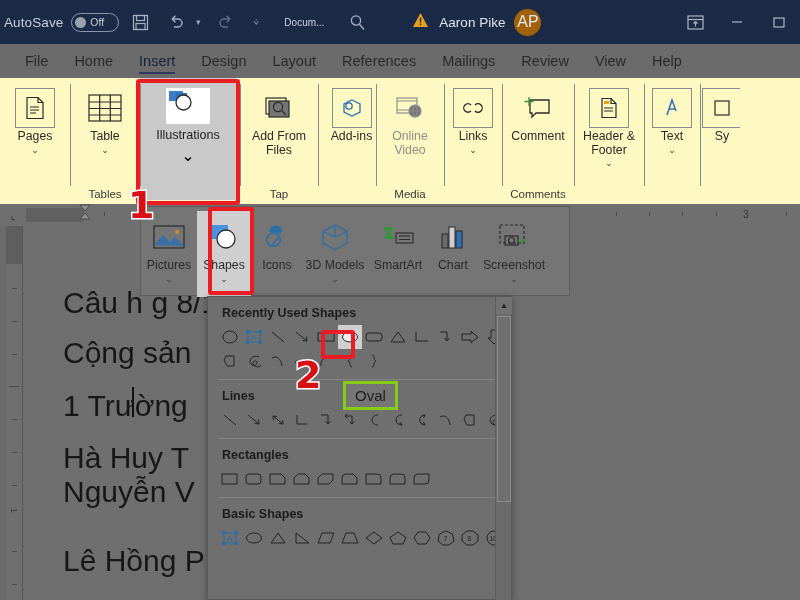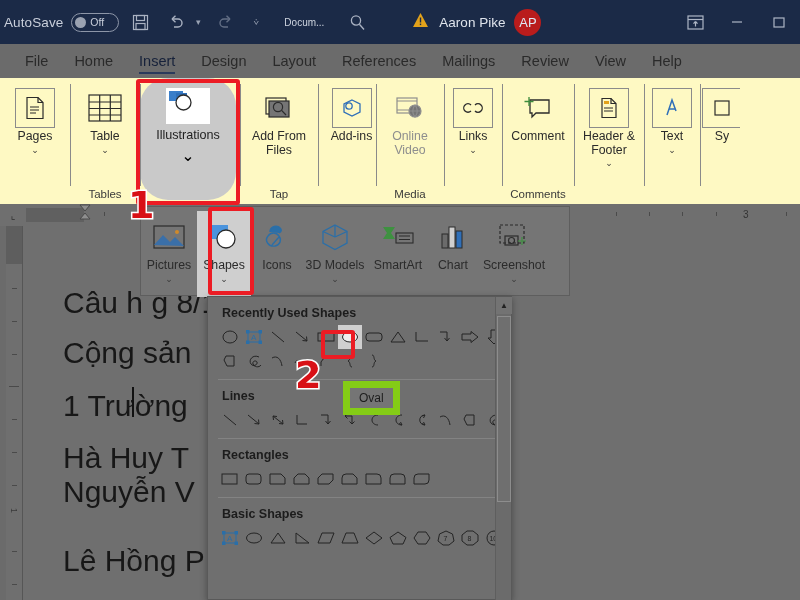--- a/index.html
+++ b/index.html
@@ -31,21 +31,21 @@
     display: flex; align-items: center; justify-content: center;
     color: #aab2c2;
   }
   .tb-caret { font-size: 9px; color: #99a2b3; margin-left: 1px; width: 12px; text-align:center;}
   .tb-docname { margin-left: 22px; font-size: 10px; color: #ced4df; }
   .tb-search { margin-left: 18px; }
   .tb-warn { margin-left: 40px; color: #e3a21a; font-size: 16px; }
   .tb-user { margin-left: 10px; font-size: 13.5px; color: #dfe4ec; }
   .tb-avatar {
     margin-left: 9px; width: 27px; height: 27px; border-radius: 50%;
-    background: #b91c1c; color: #dfe9f5; font-size: 13px;
+    background: #a16207; color: #dfe9f5; font-size: 16px;
     display: flex; align-items: center; justify-content: center;
   }
   .tb-right { margin-left: auto; display: flex; align-items: center; }
   .tb-wbtn {
     width: 42px; height: 30px; display: flex; align-items: center;
     justify-content: center; color: #aeb6c5;
   }
 
   
   .tabbar {
@@ -91,21 +91,21 @@
     font-size: 12.3px; color: #2b2b2b; text-align: center;
     line-height: 13.5px; max-width: 66px;
   }
   .rbtn .lbl.dim { color: #8e8e8e; }
   .rbtn .car { font-size: 9px; color: #3a3a3a; line-height: 9px; }
 
   
   .illus-btn {
     background: #c9c9c9; width: 96px; height: 122px;
     display: flex; flex-direction: column; align-items: center;
-    padding-top: 10px; gap: 4px; border-radius: 28px;
+    padding-top: 10px; gap: 4px;
   }
   .illus-btn .lbl { font-size: 12.6px; color: #1f1f1f; }
 
   
   .ruler-h {
     position: absolute; left: 0; top: 204px; width: 800px; height: 22px;
     background: #6f6f6f; display: flex; align-items: center;
     font-size: 9.5px; color: #3d3d3d;
   }
   .ruler-corner { width: 26px; text-align: center; color: #2e2e2e; font-size: 10px;}
@@ -162,22 +162,22 @@
   .sp-arrowup {
     width: 16px; height: 17px; display: flex; align-items: center;
     justify-content: center; background: #737373; color: #222; font-size: 8px;
   }
   .sp-thumb {
     position: absolute; left: 1px; top: 19px; width: 14px; height: 186px;
     background: #6f6f6f; border: 1px solid #8d8d8d;
   }
   .tooltip {
     position: absolute; left: 343px; top: 381px;
-    background: #757575; border: 7px solid #84cc16;
-    font-size: 12px; color: #1d1d1d; padding: 3px 9px;
+    background: #757575; border: 3px solid #84cc16;
+    font-size: 15px; color: #1d1d1d; padding: 3px 9px;
   }
 
   
   .redbox {
     position: absolute; border: 4px solid #ec1c24; border-radius: 3px;
     pointer-events: none;
   }
   .badge {
     position: absolute; font-size: 38px; font-weight: bold;
     color: #d81016; -webkit-text-stroke: 3px #ffffff;

